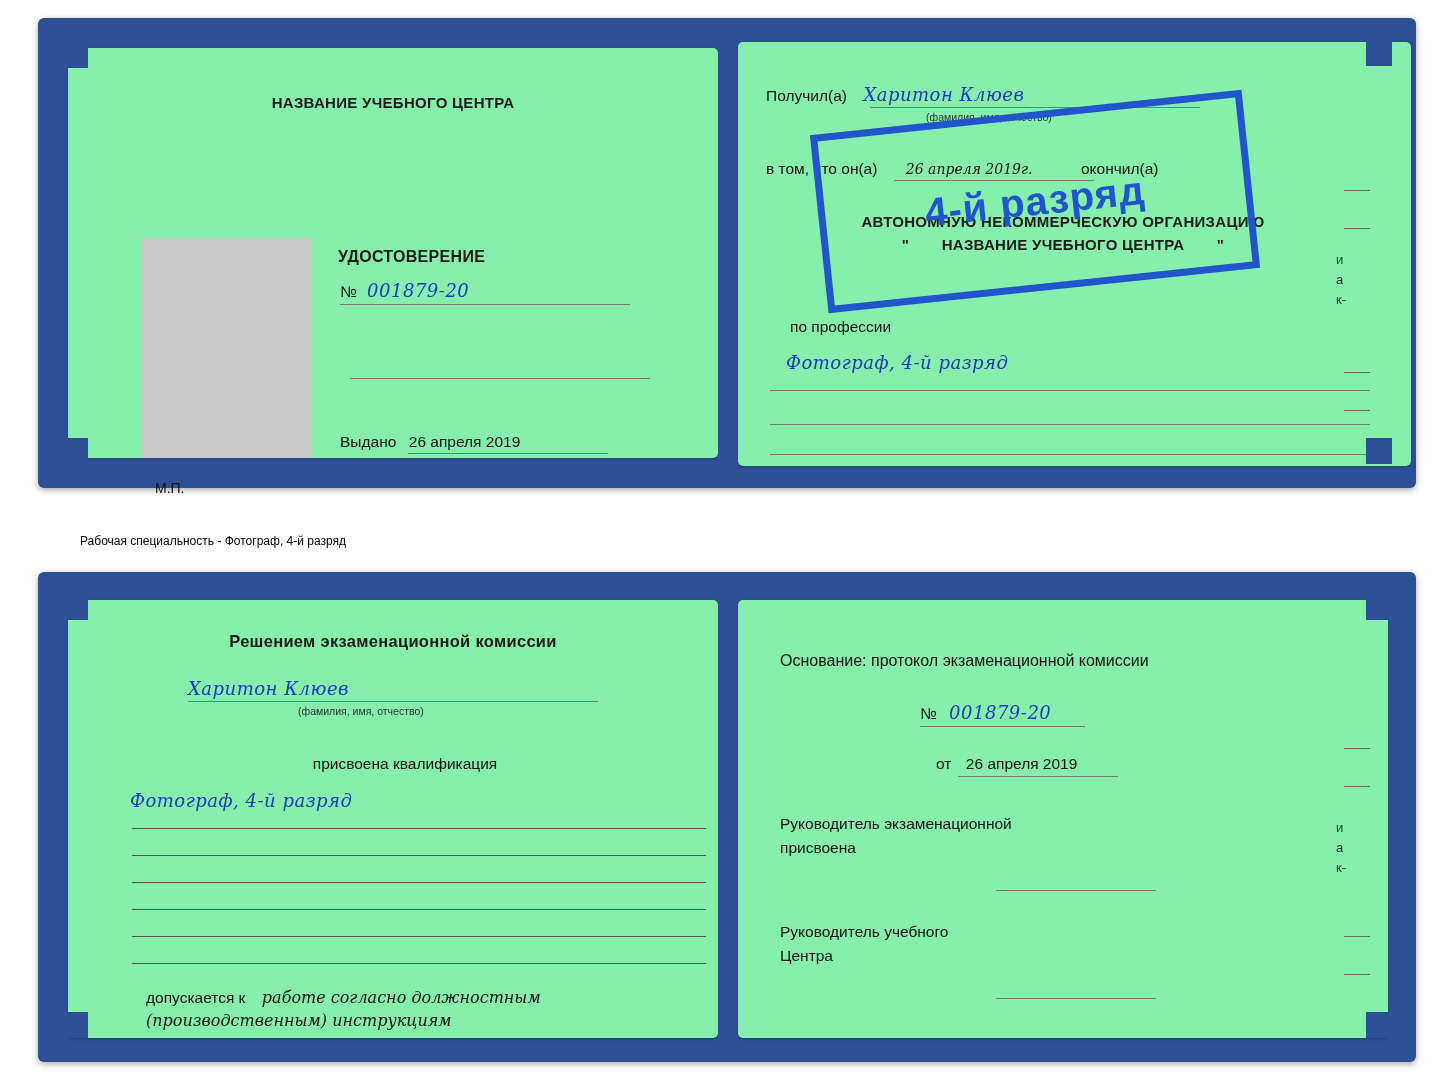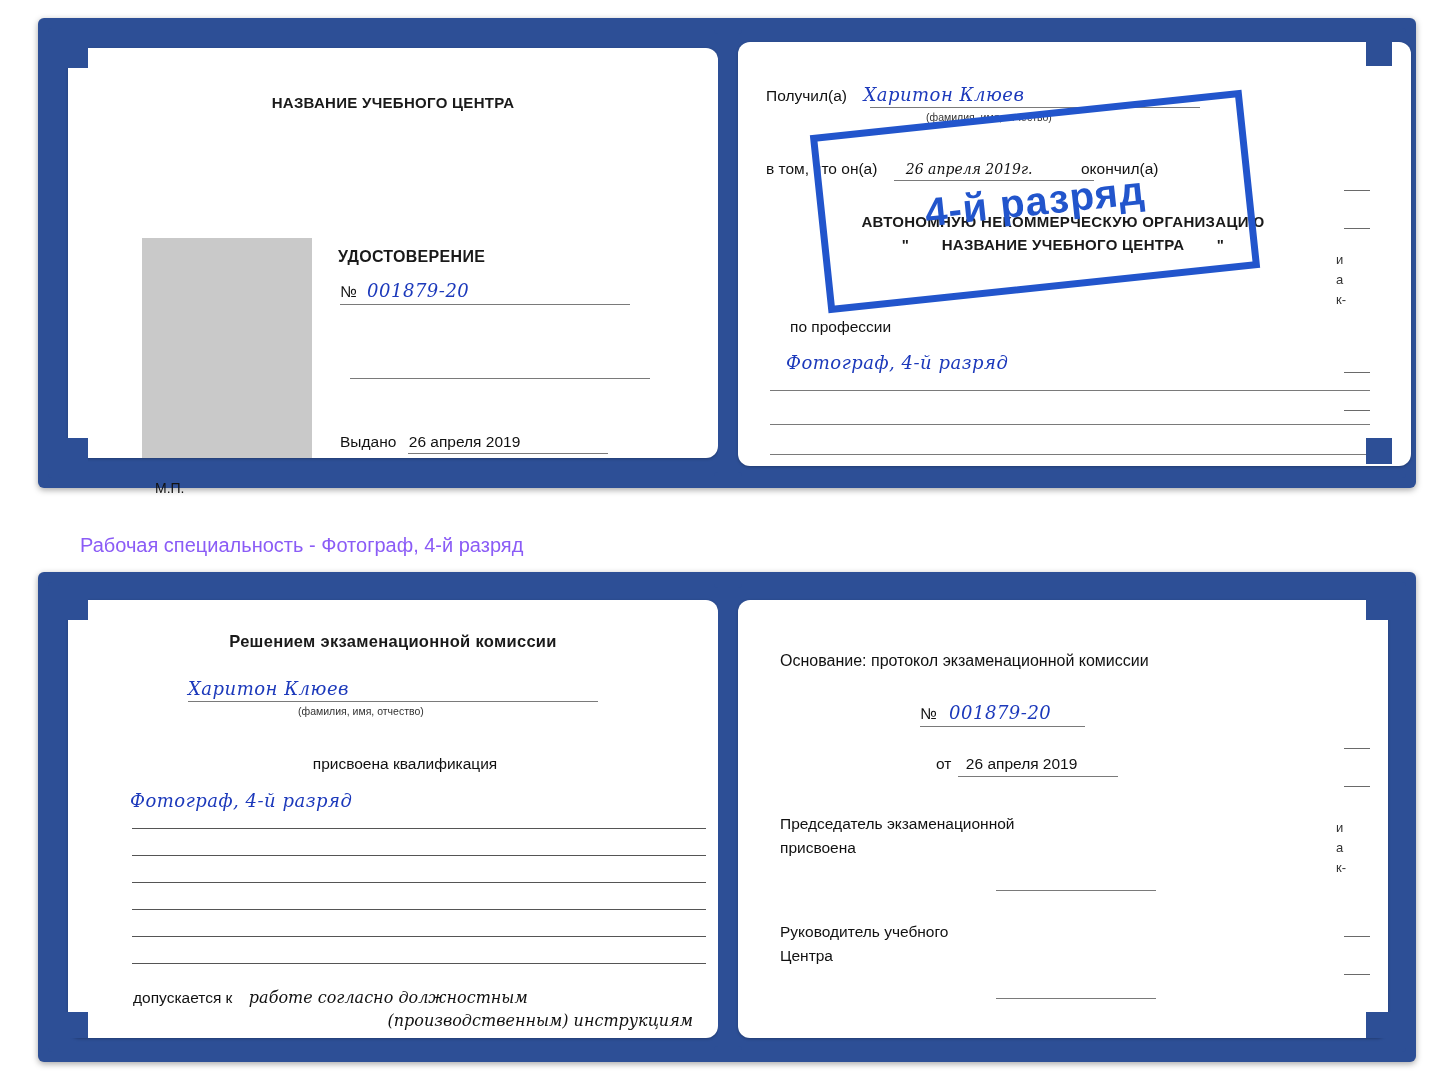--- a/index.html
+++ b/index.html
@@ -2,21 +2,21 @@
 <html lang="ru"><head>
 <meta charset="utf-8">
 <style>
   html,body{margin:0;padding:0;background:#ffffff;}
   body{width:1448px;height:1085px;position:relative;font-family:"Liberation Sans",sans-serif;color:#1a1a1a;}
 
   
   .booklet{position:absolute;background:#2d4f96;border-radius:6px;
            box-shadow:0 2px 6px rgba(0,0,0,.35);}
   .booklet .cover-inner{position:absolute;inset:10px;background:#2d4f96;border-radius:4px;}
-  .page{position:absolute;background:#ffffff;border-radius:12px;box-shadow:0 1px 3px rgba(0,0,0,.25);}
+  .page{position:absolute;background:#86efac;border-radius:5px;box-shadow:0 1px 3px rgba(0,0,0,.25);}
   .spine{position:absolute;top:0;bottom:0;width:18px;background:#2d4f96;}
   .spine-notch{position:absolute;width:28px;height:16px;background:#2d4f96;border-radius:0 0 4px 4px;}
 
   
   .corner{position:absolute;width:26px;height:26px;background:#2d4f96;}
   .lbl-bold{font-size:15px;font-weight:bold;letter-spacing:.3px;}
   .tiny{font-size:10.5px;color:#333;}
   .hand{font-family:"DejaVu Serif",serif;font-style:italic;color:#1c39bb;font-size:18px;
         letter-spacing:.5px;}
   .typed{font-size:15.5px;color:#111;}
@@ -25,21 +25,21 @@
   .rule-d{border-bottom:1px solid #555;height:0;}
 
   
   .photo{background:#c9c9c9;}
 
   
   .stamp{position:absolute;border:7px solid #2255cc;color:#2255cc;
          font-size:40px;font-weight:bold;display:flex;align-items:center;justify-content:center;
          transform:rotate(-6deg);letter-spacing:1px;background:transparent;}
 
-  .caption{position:absolute;font-size:20px;color:#8b5cf6;}
+  .caption{position:absolute;font-size:12px;color:#000000;}
 
   
   .edge-col{position:absolute;font-size:13px;color:#333;line-height:20px;}
   .edge-dash{position:absolute;border-bottom:1px solid #6a6a6a;width:26px;height:0;}
 </style>
 </head>
 <body>
 
 <div class="booklet" style="left:38px;top:18px;width:1378px;height:470px;">
   <div class="cover-inner"></div>
@@ -145,24 +145,24 @@
 
     <div class="hand" style="position:absolute;left:62px;top:190px;">Фотограф, 4-й разряд</div>
 
     <div class="rule-d" style="position:absolute;left:64px;top:228px;width:574px;"></div>
     <div class="rule-d" style="position:absolute;left:64px;top:255px;width:574px;"></div>
     <div class="rule-d" style="position:absolute;left:64px;top:282px;width:574px;"></div>
     <div class="rule-d" style="position:absolute;left:64px;top:309px;width:574px;"></div>
     <div class="rule-d" style="position:absolute;left:64px;top:336px;width:574px;"></div>
     <div class="rule-d" style="position:absolute;left:64px;top:363px;width:574px;"></div>
 
-    <div style="position:absolute;left:65px;top:388px;width:560px;">
+    <div style="position:absolute;left:78px;top:388px;width:560px;">
       <span class="typed">допускается к</span>
       <span class="typed-it" style="margin-left:12px;font-size:16px;">работе согласно должностным</span>
-      <div class="typed-it" style="font-size:16px;margin-top:4px;text-align:right;">(производственным) инструкциям</div>
+      <div class="typed-it" style="font-size:16px;margin-top:4px;">(производственным) инструкциям</div>
     </div>
   </div>
 
   <div class="spine" style="left:680px;"></div>
   <div class="spine-notch" style="left:676px;top:0;"></div>
   <div class="spine-notch" style="left:676px;bottom:0;border-radius:4px 4px 0 0;"></div>
 
   <div class="page" style="left:700px;top:28px;width:650px;height:438px;">
 
     <div class="typed" style="position:absolute;left:42px;top:52px;font-size:16px;">Основание: протокол экзаменационной комиссии</div>
@@ -173,21 +173,21 @@
       <div class="rule" style="margin-top:3px;width:165px;"></div>
     </div>
 
     <div style="position:absolute;left:198px;top:155px;">
       <span class="typed">от</span>
       <span class="typed" style="margin-left:10px;">26 апреля 2019</span>
       <div class="rule" style="margin-top:3px;margin-left:22px;width:160px;"></div>
     </div>
 
     <div style="position:absolute;left:42px;top:212px;line-height:24px;">
-      <div class="typed">Председатель экзаменационной</div>
+      <div class="typed">Руководитель экзаменационной</div>
       <div class="typed">присвоена</div>
     </div>
     <div class="rule" style="position:absolute;left:258px;top:290px;width:160px;"></div>
 
     <div style="position:absolute;left:42px;top:320px;line-height:24px;">
       <div class="typed">Руководитель учебного</div>
       <div class="typed">Центра</div>
     </div>
     <div class="rule" style="position:absolute;left:258px;top:398px;width:160px;"></div>
   </div>

